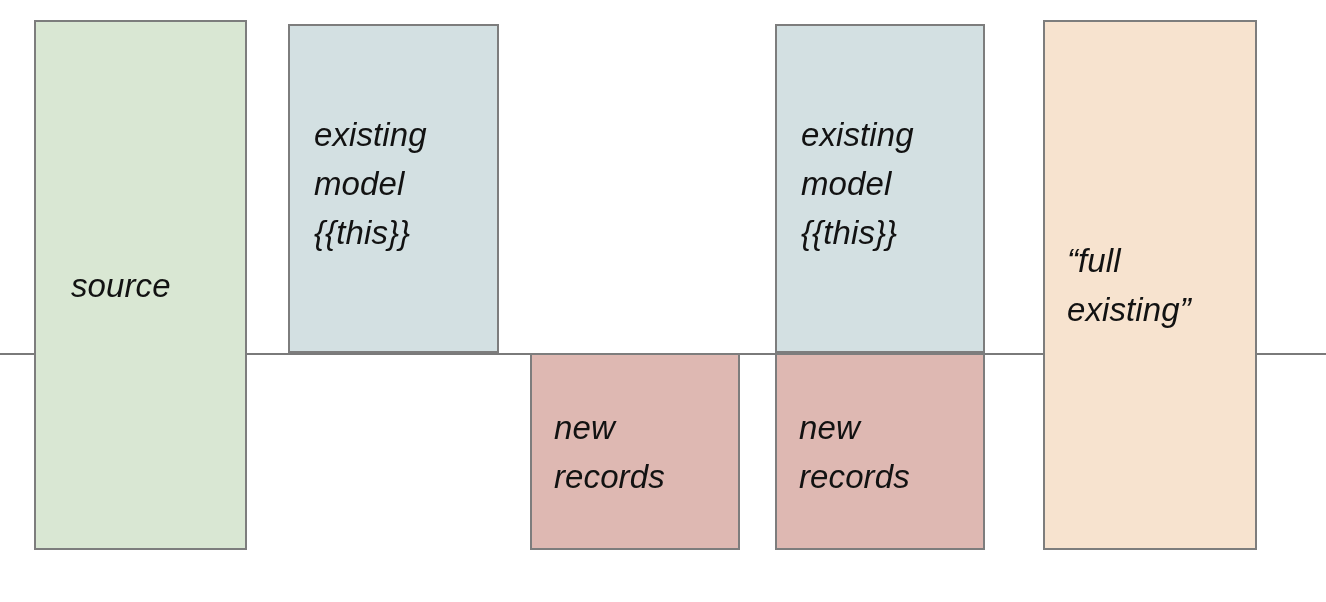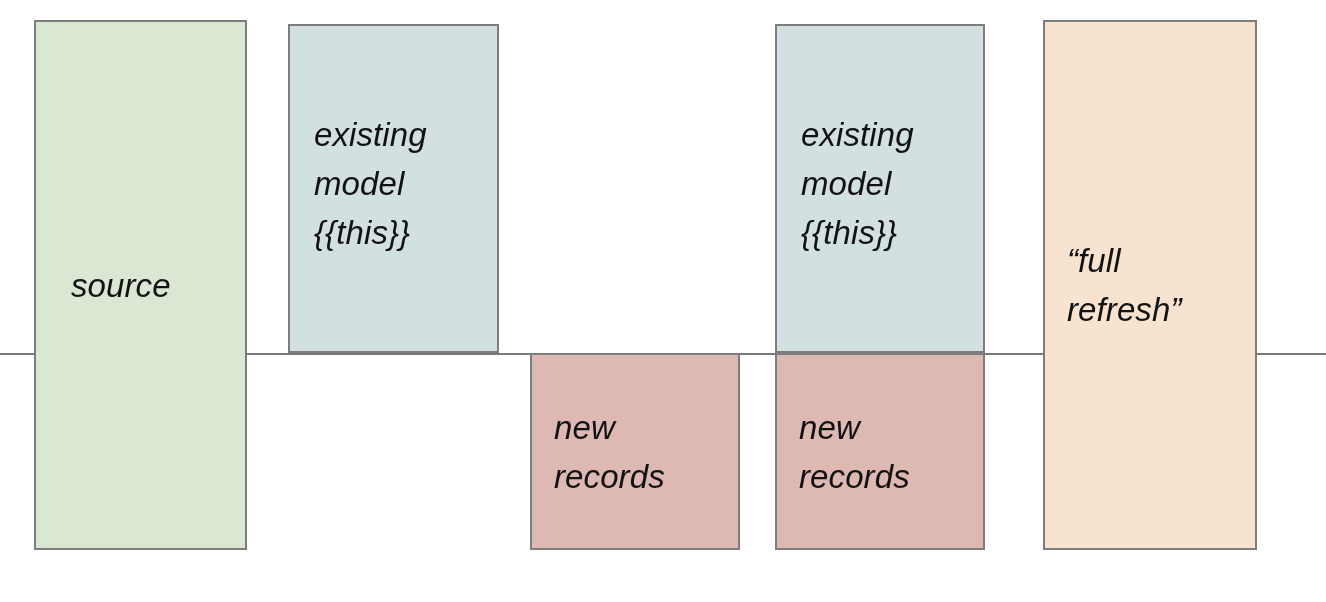--- a/index.html
+++ b/index.html
@@ -124,16 +124,16 @@
 {{this}}</span>
   </div>
 
   <div class="box box-new-2">
     <span class="box-label">new
 records</span>
   </div>
 
   <div class="box box-full-refresh">
     <span class="box-label">“full
-refresh”</span>
+existing”</span>
   </div>
 
 </div>
 
 </body></html>

